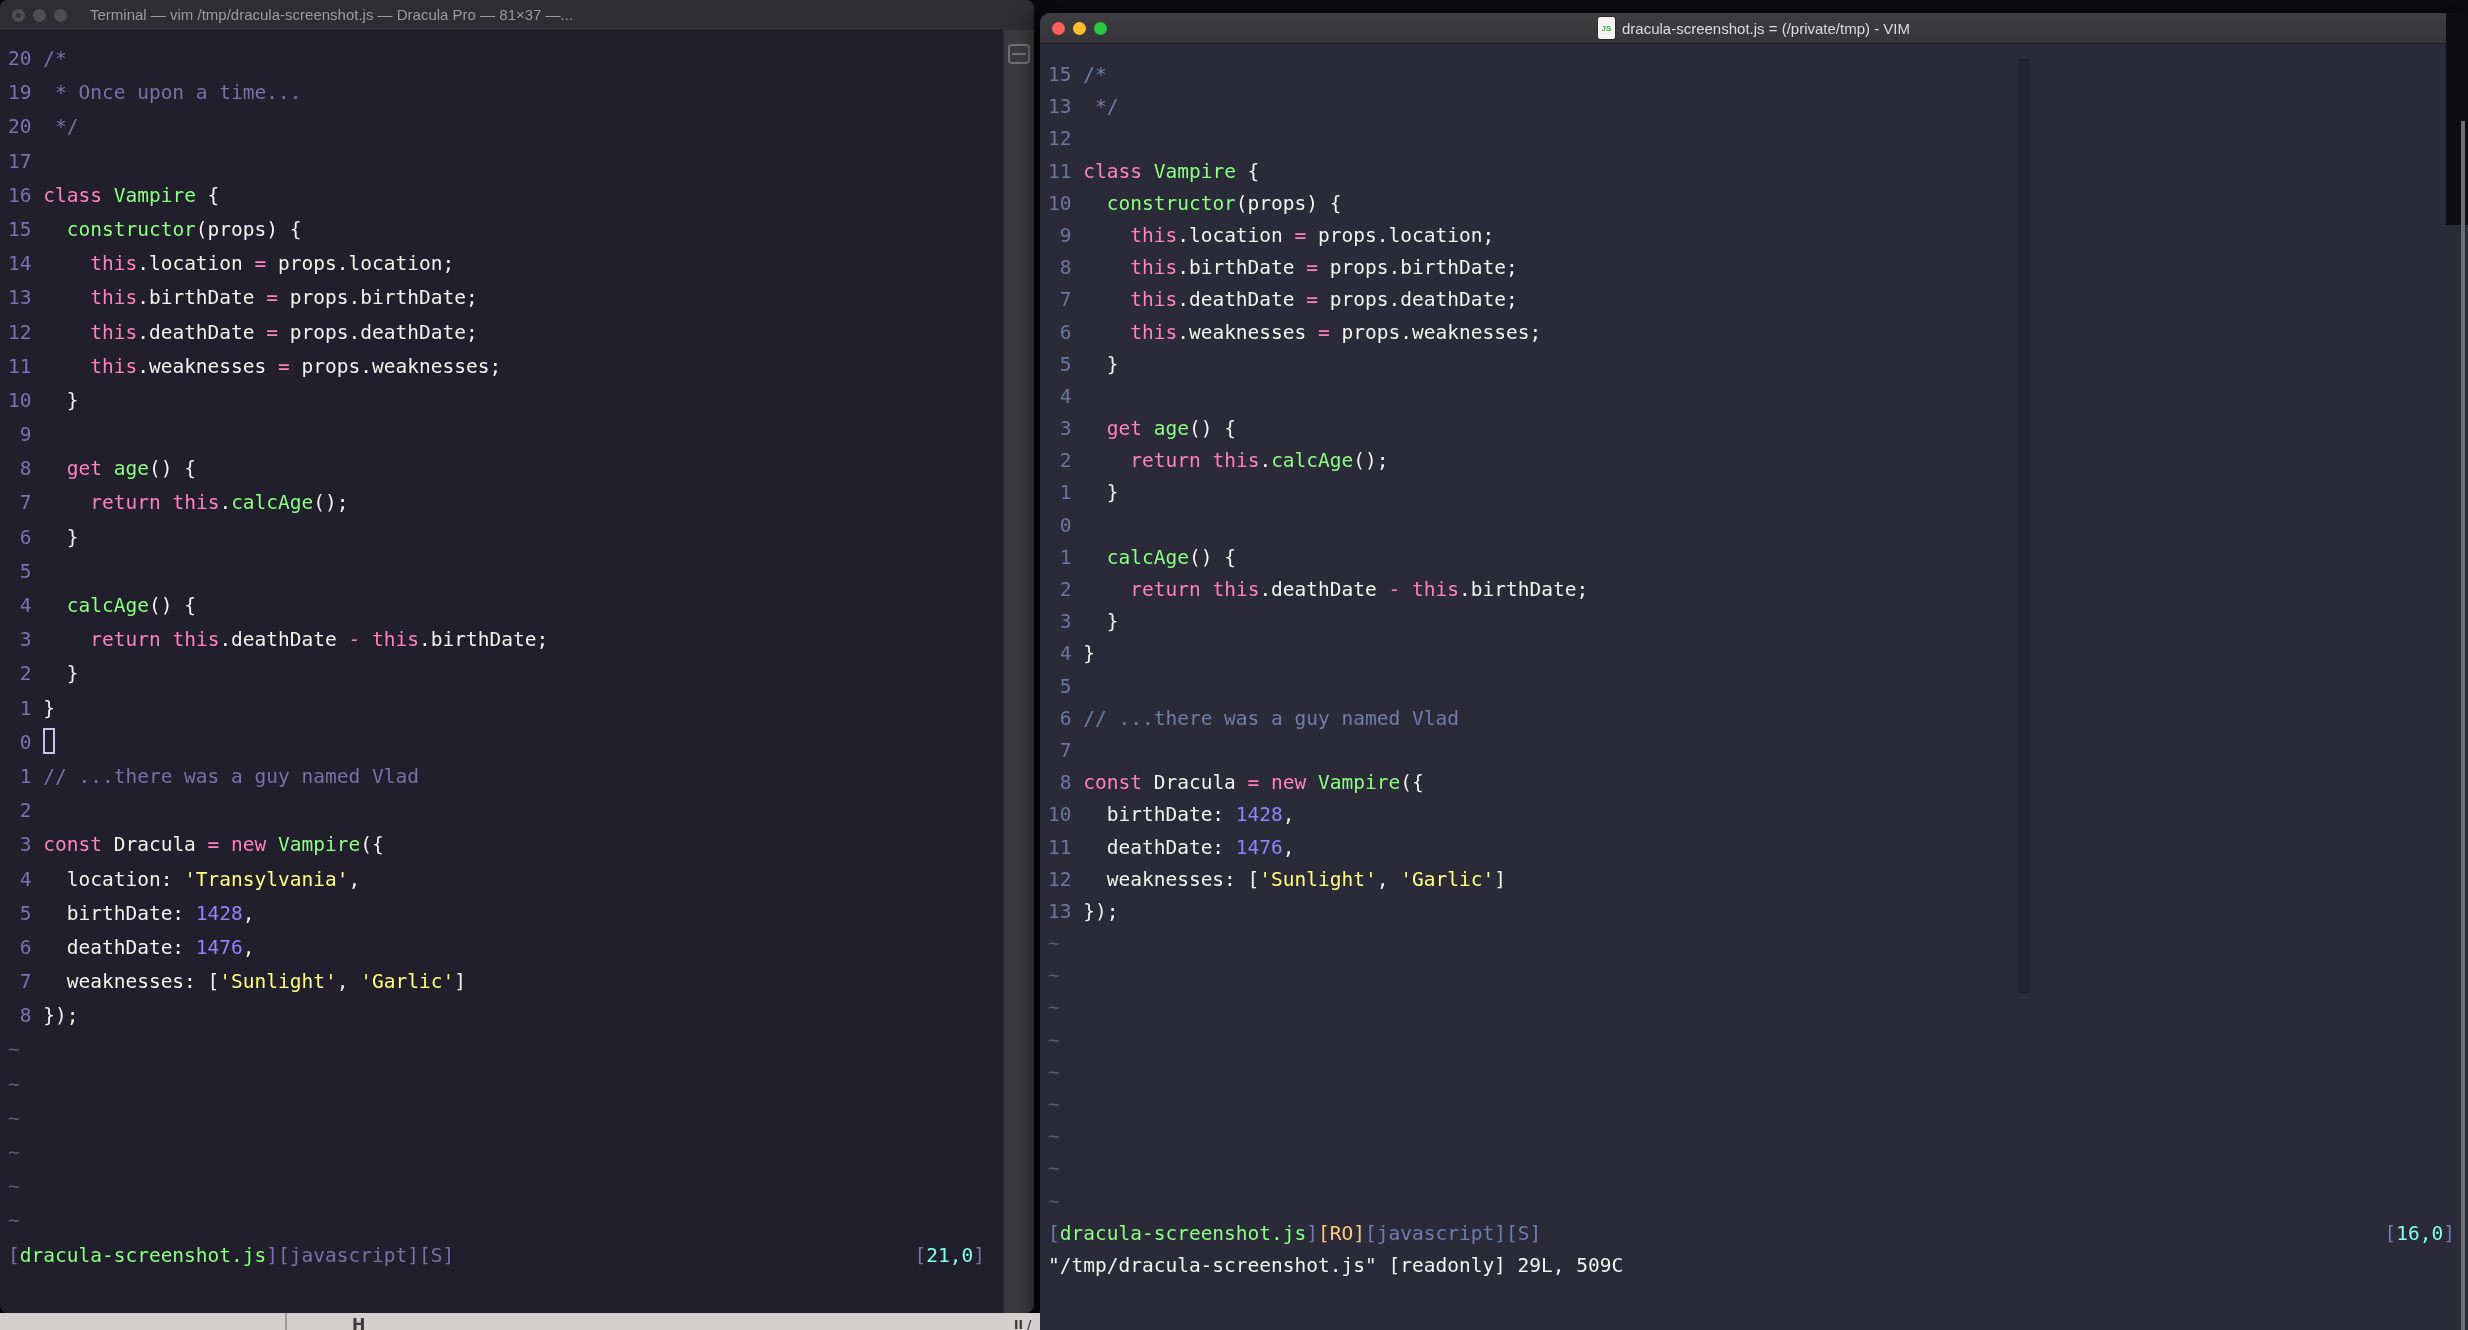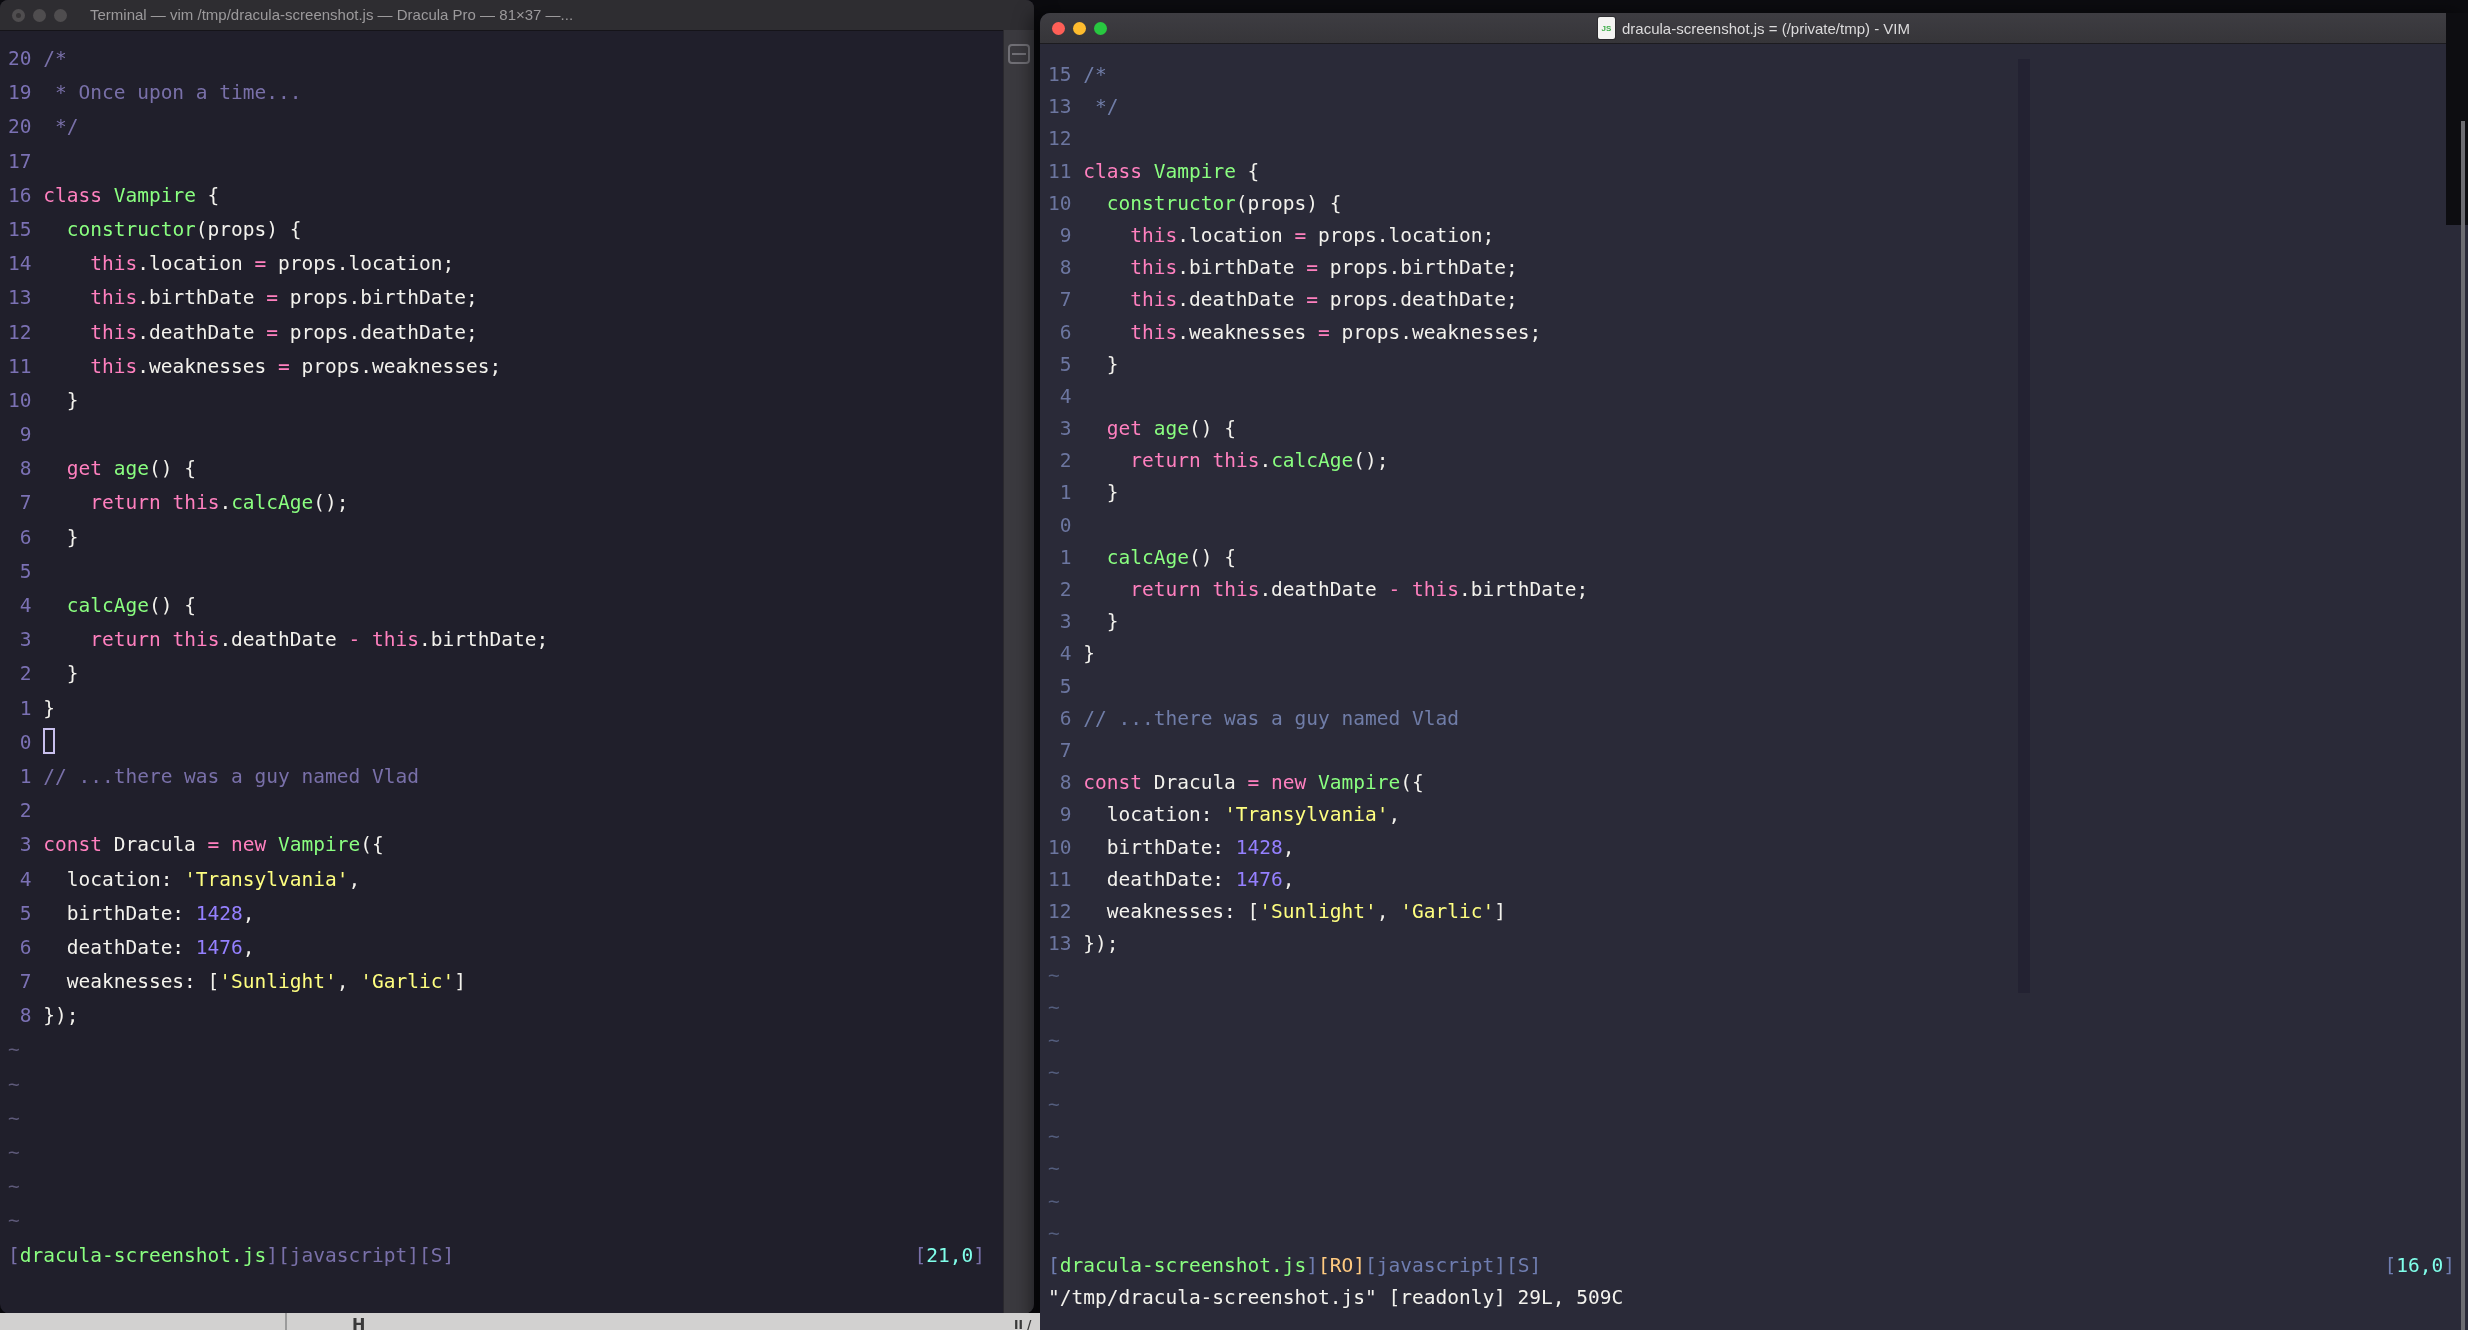--- a/index.html
+++ b/index.html
@@ -175,21 +175,20 @@
       <div class="row"><span style="color: rgb(108, 118, 160);"> 1 </span><span style="color: rgb(243, 242, 237);">  }</span></div>
       <div class="row"><span style="color: rgb(108, 118, 160);"> 0 </span></div>
       <div class="row"><span style="color: rgb(108, 118, 160);"> 1 </span><span style="color: rgb(243, 242, 237);">  </span><span style="color: rgb(138, 255, 128);">calcAge</span><span style="color: rgb(243, 242, 237);">() {</span></div>
       <div class="row"><span style="color: rgb(108, 118, 160);"> 2 </span><span style="color: rgb(243, 242, 237);">    </span><span style="color: rgb(255, 128, 191);">return</span><span style="color: rgb(243, 242, 237);"> </span><span style="color: rgb(255, 128, 191);">this</span><span style="color: rgb(243, 242, 237);">.deathDate </span><span style="color: rgb(255, 128, 191);">-</span><span style="color: rgb(243, 242, 237);"> </span><span style="color: rgb(255, 128, 191);">this</span><span style="color: rgb(243, 242, 237);">.birthDate;</span></div>
       <div class="row"><span style="color: rgb(108, 118, 160);"> 3 </span><span style="color: rgb(243, 242, 237);">  }</span></div>
       <div class="row"><span style="color: rgb(108, 118, 160);"> 4 </span><span style="color: rgb(243, 242, 237);">}</span></div>
       <div class="row"><span style="color: rgb(108, 118, 160);"> 5 </span></div>
       <div class="row"><span style="color: rgb(108, 118, 160);"> 6 </span><span style="color: rgb(112, 125, 168);">// ...there was a guy named Vlad</span></div>
       <div class="row"><span style="color: rgb(108, 118, 160);"> 7 </span></div>
       <div class="row"><span style="color: rgb(108, 118, 160);"> 8 </span><span style="color: rgb(255, 128, 191);">const</span><span style="color: rgb(243, 242, 237);"> Dracula </span><span style="color: rgb(255, 128, 191);">=</span><span style="color: rgb(243, 242, 237);"> </span><span style="color: rgb(255, 128, 191);">new</span><span style="color: rgb(243, 242, 237);"> </span><span style="color: rgb(138, 255, 128);">Vampire</span><span style="color: rgb(243, 242, 237);">({</span></div>
-      <div class="row"><span style="color: rgb(108, 118, 160);"> 9 </span><span style="color: rgb(243, 242, 237);">  location: </span><span style="color: rgb(255, 255, 128);">'Transylvania'</span><span style="color: rgb(243, 242, 237);">,</span></div>
       <div class="row"><span style="color: rgb(108, 118, 160);">10 </span><span style="color: rgb(243, 242, 237);">  birthDate: </span><span style="color: rgb(149, 128, 255);">1428</span><span style="color: rgb(243, 242, 237);">,</span></div>
       <div class="row"><span style="color: rgb(108, 118, 160);">11 </span><span style="color: rgb(243, 242, 237);">  deathDate: </span><span style="color: rgb(149, 128, 255);">1476</span><span style="color: rgb(243, 242, 237);">,</span></div>
       <div class="row"><span style="color: rgb(108, 118, 160);">12 </span><span style="color: rgb(243, 242, 237);">  weaknesses: [</span><span style="color: rgb(255, 255, 128);">'Sunlight'</span><span style="color: rgb(243, 242, 237);">, </span><span style="color: rgb(255, 255, 128);">'Garlic'</span><span style="color: rgb(243, 242, 237);">]</span></div>
       <div class="row"><span style="color: rgb(108, 118, 160);">13 </span><span style="color: rgb(243, 242, 237);">});</span></div>
       <div class="row"><span style="color: rgb(84, 94, 126);">~</span></div>
       <div class="row"><span style="color: rgb(84, 94, 126);">~</span></div>
       <div class="row"><span style="color: rgb(84, 94, 126);">~</span></div>
       <div class="row"><span style="color: rgb(84, 94, 126);">~</span></div>
       <div class="row"><span style="color: rgb(84, 94, 126);">~</span></div>
       <div class="row"><span style="color: rgb(84, 94, 126);">~</span></div>

